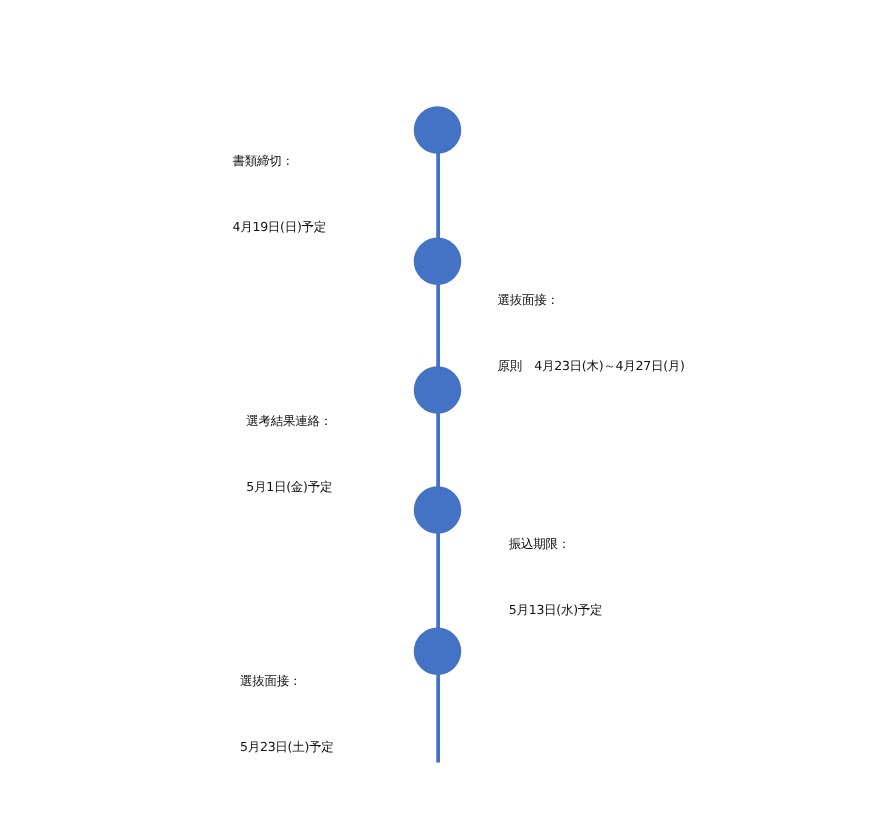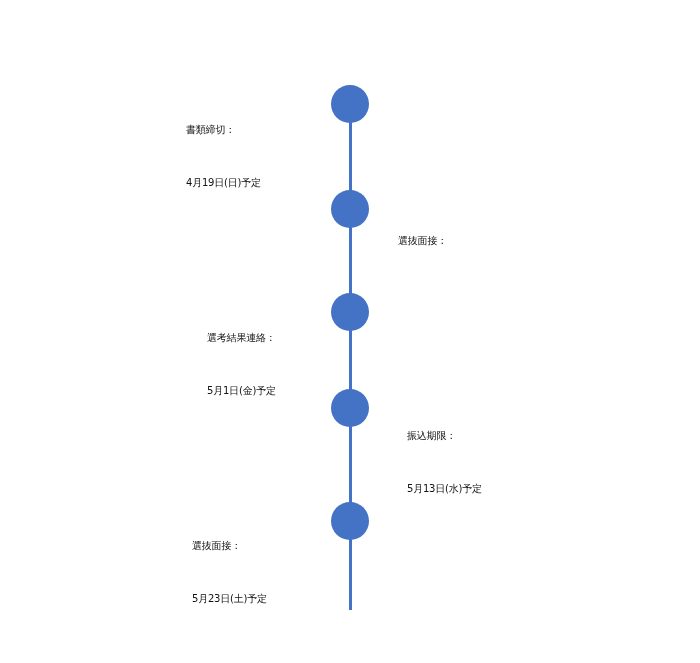--- a/index.html
+++ b/index.html
@@ -48,24 +48,25 @@
 
   <div class="node" style="top:85px;"></div>
   <div class="label" style="left:186px; top:86px;">
     <span>書類締切：</span>
     <span>4月19日(日)予定</span>
   </div>
 
   <div class="node" style="top:190px;"></div>
   <div class="label" style="left:398px; top:197px;">
     <span>選抜面接：</span>
+    <span>原則　4月23日(木)～4月27日(月)</span>
   </div>
 
   <div class="node" style="top:293px;"></div>
-  <div class="label" style="left:207px; top:294px;">
+  <div class="label" style="left:197px; top:294px;">
     <span>選考結果連絡：</span>
     <span>5月1日(金)予定</span>
   </div>
 
   <div class="node" style="top:389px;"></div>
   <div class="label" style="left:407px; top:392px;">
     <span>振込期限：</span>
     <span>5月13日(水)予定</span>
   </div>
 

